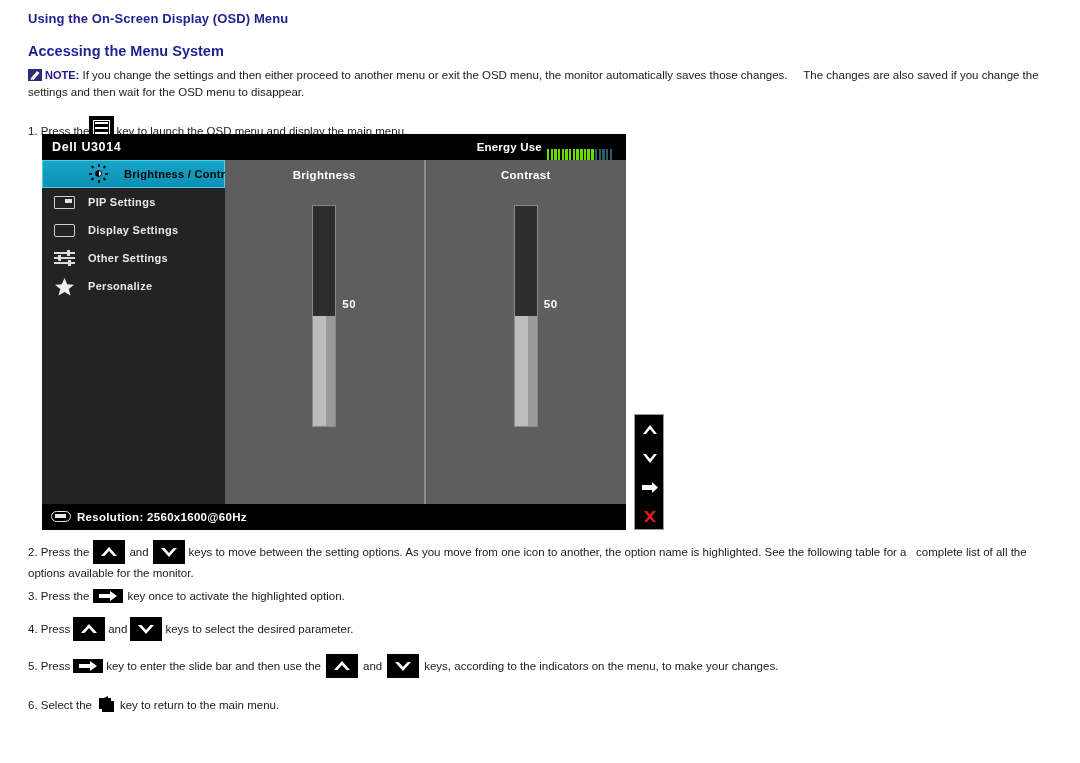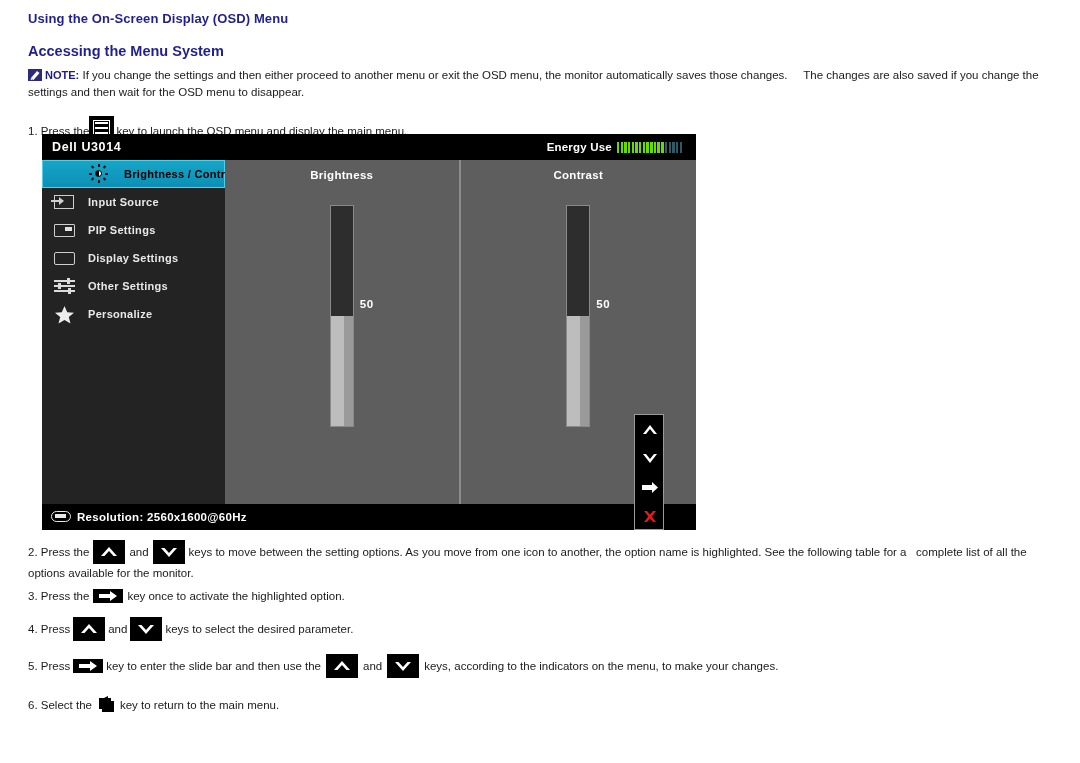--- a/index.html
+++ b/index.html
@@ -102,21 +102,21 @@
     left: 4px; top: 4px; right: 4px; bottom: 4px;
     border: 1px solid #fff;
     box-sizing: border-box;
   }
 
   
   .osd {
     position: absolute;
     left: 42px;
     top: 134px;
-    width: 654px;
+    width: 584px;
     height: 396px;
     background: #0369a1;
     box-sizing: border-box;
   }
   .osd-title {
     position: absolute;
     left: 0; top: 0;
     width: 100%;
     height: 26px;
     background: #000;
@@ -130,21 +130,21 @@
     left: 10px;
     top: 0;
     letter-spacing: 0.6px;
   }
   .energy-wrap {
     position: absolute;
     right: 14px;
     top: 0;
     height: 26px;
     display: flex;
-    align-items: center;
+    align-items: flex-end;
     gap: 5px;
   }
   .energy-label {
     font-size: 11.5px;
     font-weight: bold;
     letter-spacing: 0.2px;
   }
   .energy-bars {
     display: flex;
     gap: 1.3px;
@@ -446,28 +446,20 @@
         <span class="ray" style="left:5.5px;top:13px;width:2px;height:3px;"></span>
         <span class="ray" style="left:-3px;top:5.5px;width:3px;height:2px;"></span>
         <span class="ray" style="left:13px;top:5.5px;width:3px;height:2px;"></span>
         <span class="ray" style="left:-1px;top:-1px;width:3px;height:2px;transform:rotate(45deg);"></span>
         <span class="ray" style="left:11px;top:11px;width:3px;height:2px;transform:rotate(45deg);"></span>
         <span class="ray" style="left:11px;top:-1px;width:3px;height:2px;transform:rotate(-45deg);"></span>
         <span class="ray" style="left:-1px;top:11px;width:3px;height:2px;transform:rotate(-45deg);"></span>
       </span>
           </div>
           <div class="menu-label">Brightness / Contrast</div>
-        </div>
-        <div class="menu-row">
-          <div class="menu-ico">
-            <span class="ic ic-in">
-              <span class="ar"></span>
-            </span>
-          </div>
-          <div class="menu-label">Input Source</div>
         </div>
         <div class="menu-row">
           <div class="menu-ico">
             <span class="ic ic-pip">
               <u></u>
             </span>
           </div>
           <div class="menu-label">PIP Settings</div>
         </div>
         <div class="menu-row">

